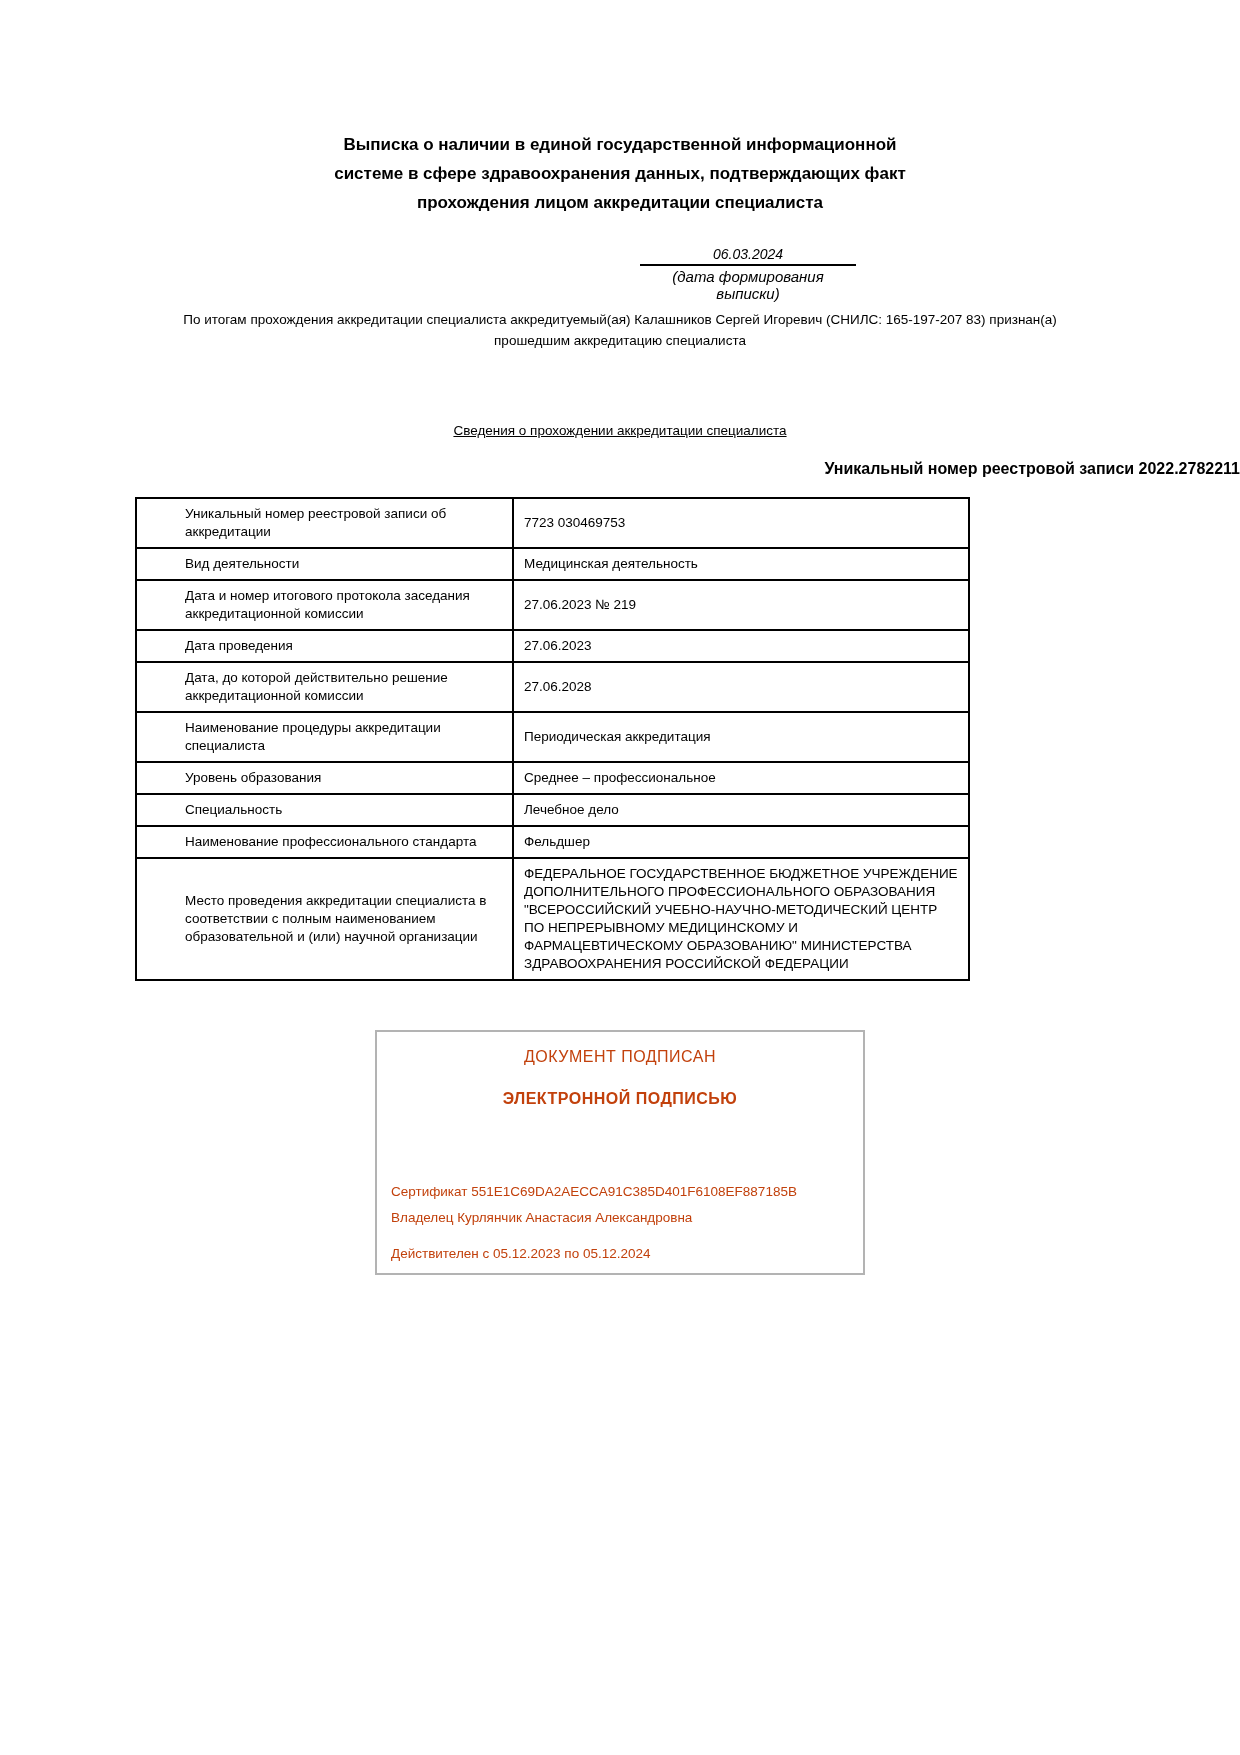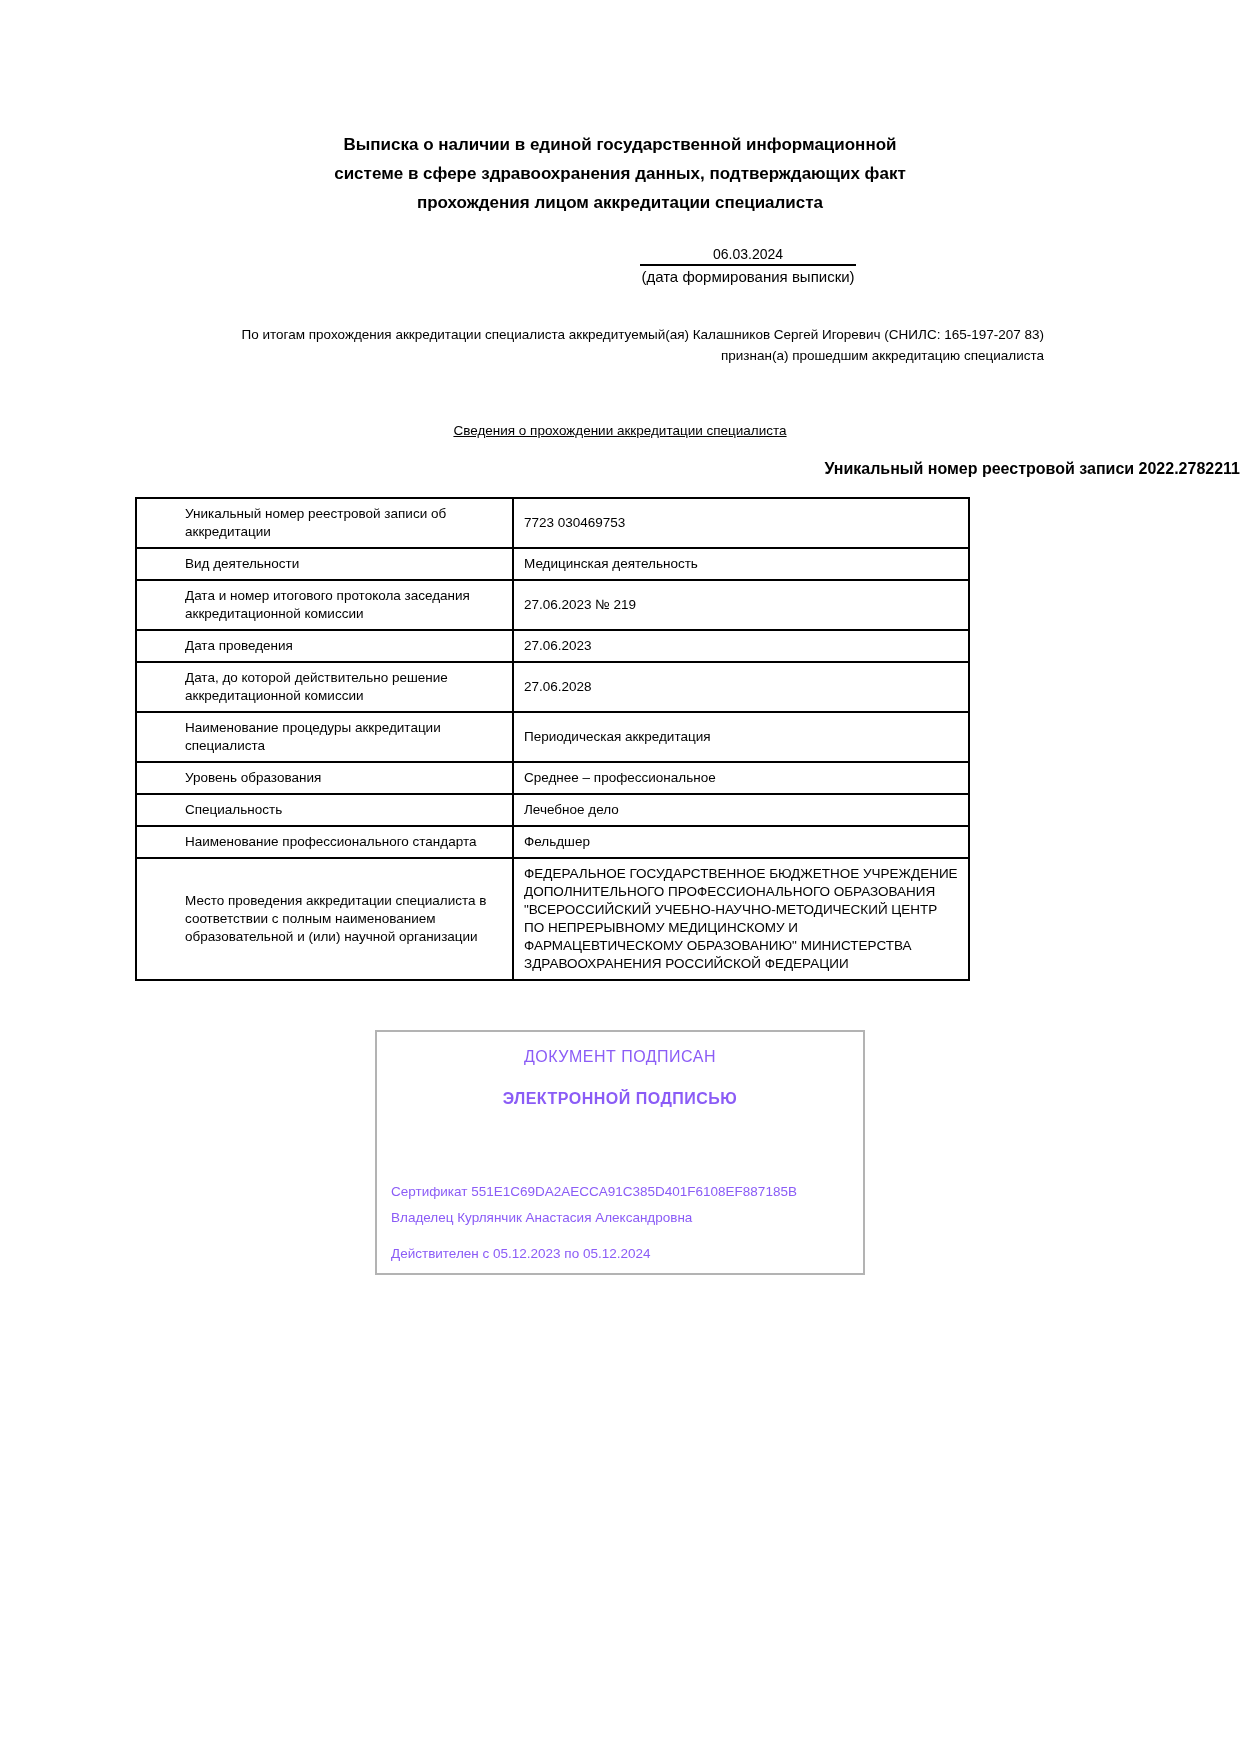--- a/index.html
+++ b/index.html
@@ -21,37 +21,38 @@
     font-weight: bold;
     line-height: 29px;
   }
 
   .date-block {
     position: absolute;
     top: 246px; left: 640px;
     width: 216px;
     text-align: center;
     font-size: 14px;
+    font-style: italic;
   }
   .date-value {
     display: block;
     border-bottom: 2px solid #000;
     padding-bottom: 2px;
   }
   .date-caption {
     display: block;
     padding-top: 2px;
     font-size: 15px;
   }
 
   .intro {
     position: absolute;
     top: 308px; left: 180px; right: 180px;
-    margin: 16px;
-    text-align: right;
+    margin: 1px;
+    text-align: center;
     font-size: 13.5px;
     line-height: 21px;
   }
 
   .section-heading {
     position: absolute;
     top: 423px; left: 0; right: 0;
     text-align: center;
     font-size: 13.5px;
   }
@@ -80,21 +81,21 @@
     line-height: 18px;
     word-wrap: break-word;
   }
   .acc-table td.label { width: 317px; padding-left: 48px; }
 
   .sig-box {
     position: absolute;
     top: 1030px; left: 375px;
     width: 486px; height: 241px;
     border: 2px solid #b3b3b3;
-    color: #8b5cf6;
+    color: #c2410c;
     background: #ffffff;
   }
   .sig-h {
     position: absolute;
     left: 0; right: 0;
     text-align: center;
     font-size: 16px;
     letter-spacing: 0.5px;
   }
   .sig-h1 { top: 16px; }

